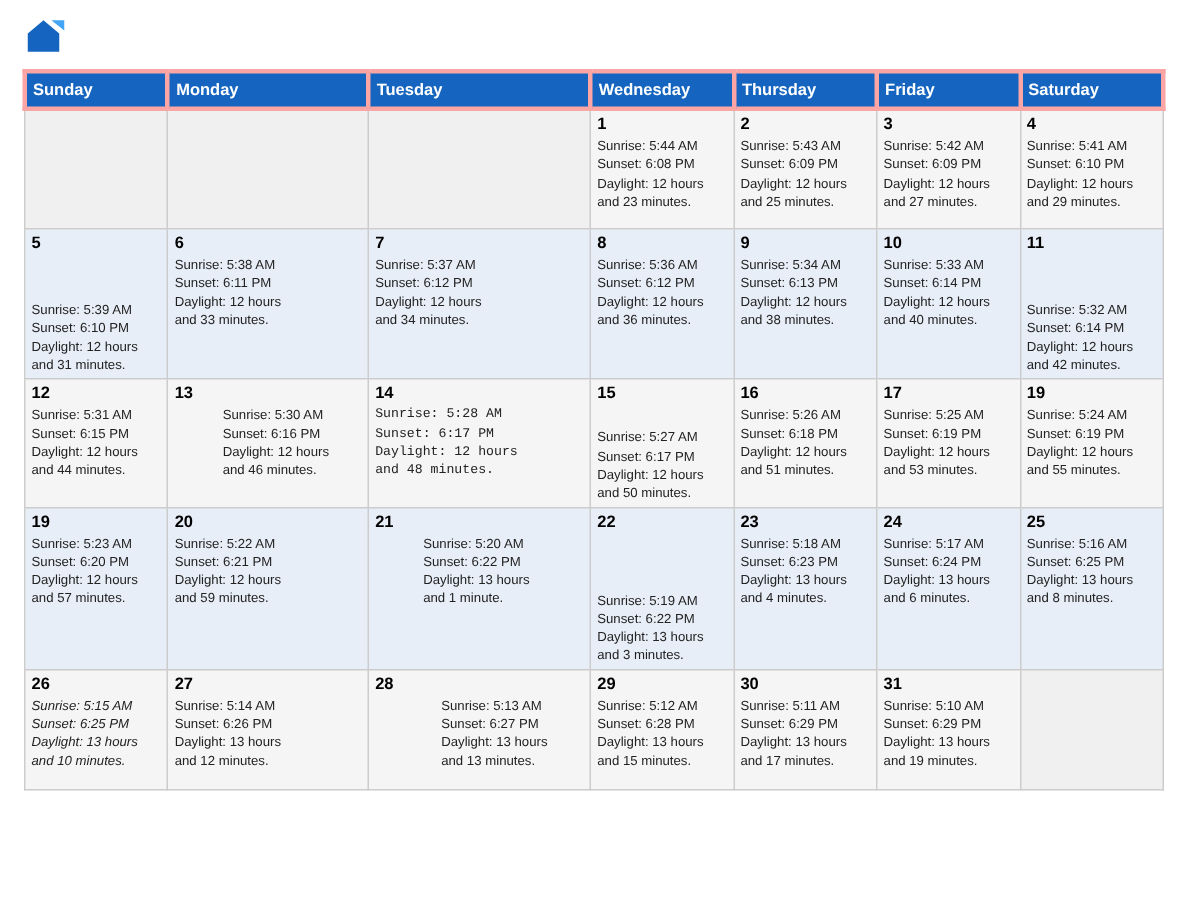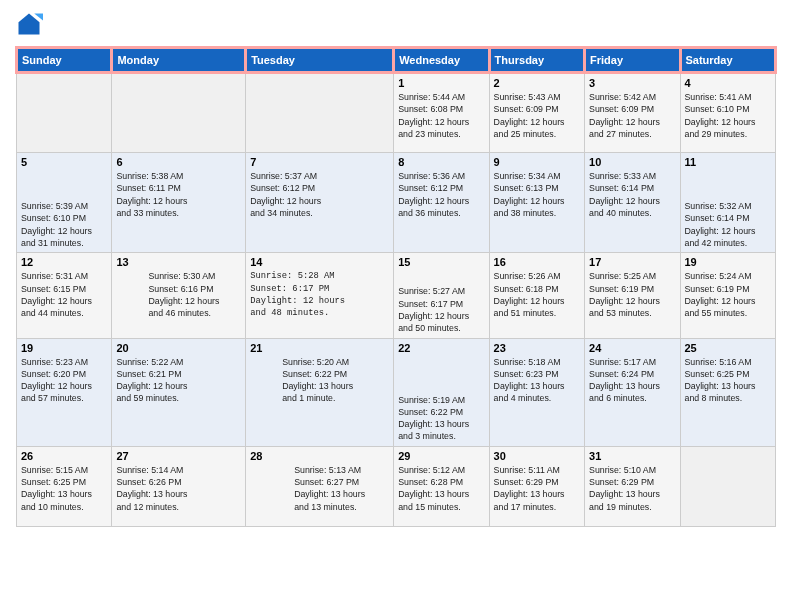--- a/index.html
+++ b/index.html
@@ -312,21 +312,21 @@
             <span class="day-num">25</span>
             <div class="day-info" style="white-space: pre-line;">Sunrise: 5:16 AM
 Sunset: 6:25 PM
 Daylight: 13 hours
 and 8 minutes.</div>
           </td>
         </tr>
         <tr>
           <td>
             <span class="day-num">26</span>
-            <div class="day-info" style="white-space: pre-line;">Sunrise: 5:15 AM
+            <div class="day-info" style="white-space: pre-line; font-style: italic;">Sunrise: 5:15 AM
 Sunset: 6:25 PM
 Daylight: 13 hours
 and 10 minutes.</div>
           </td>
           <td>
             <span class="day-num">27</span>
             <div class="day-info" style="white-space: pre-line;">Sunrise: 5:14 AM
 Sunset: 6:26 PM
 Daylight: 13 hours
 and 12 minutes.</div>

